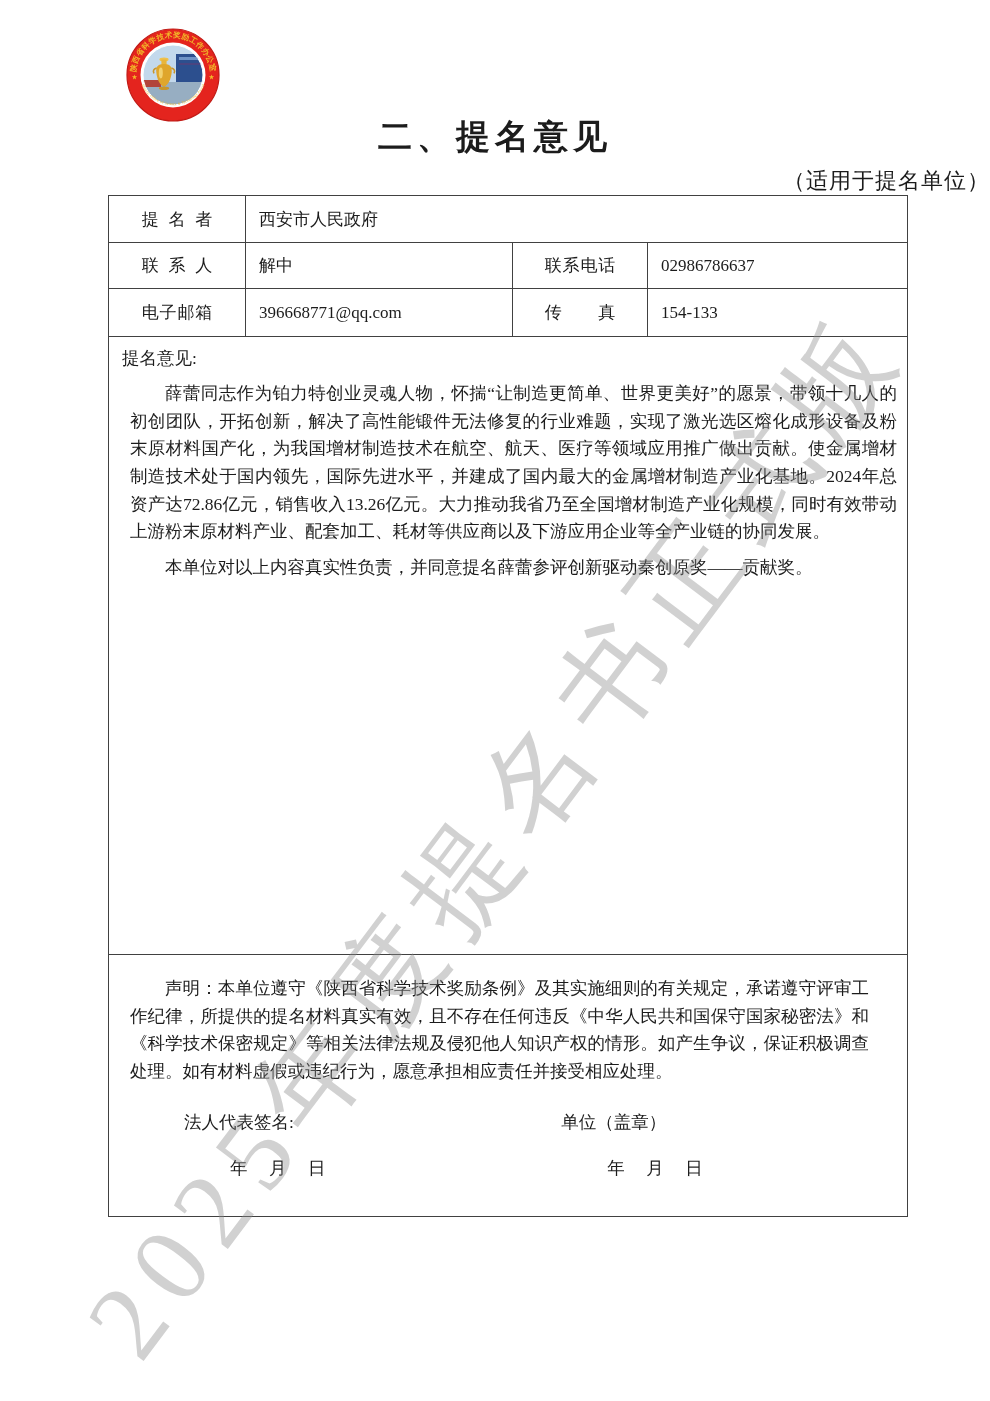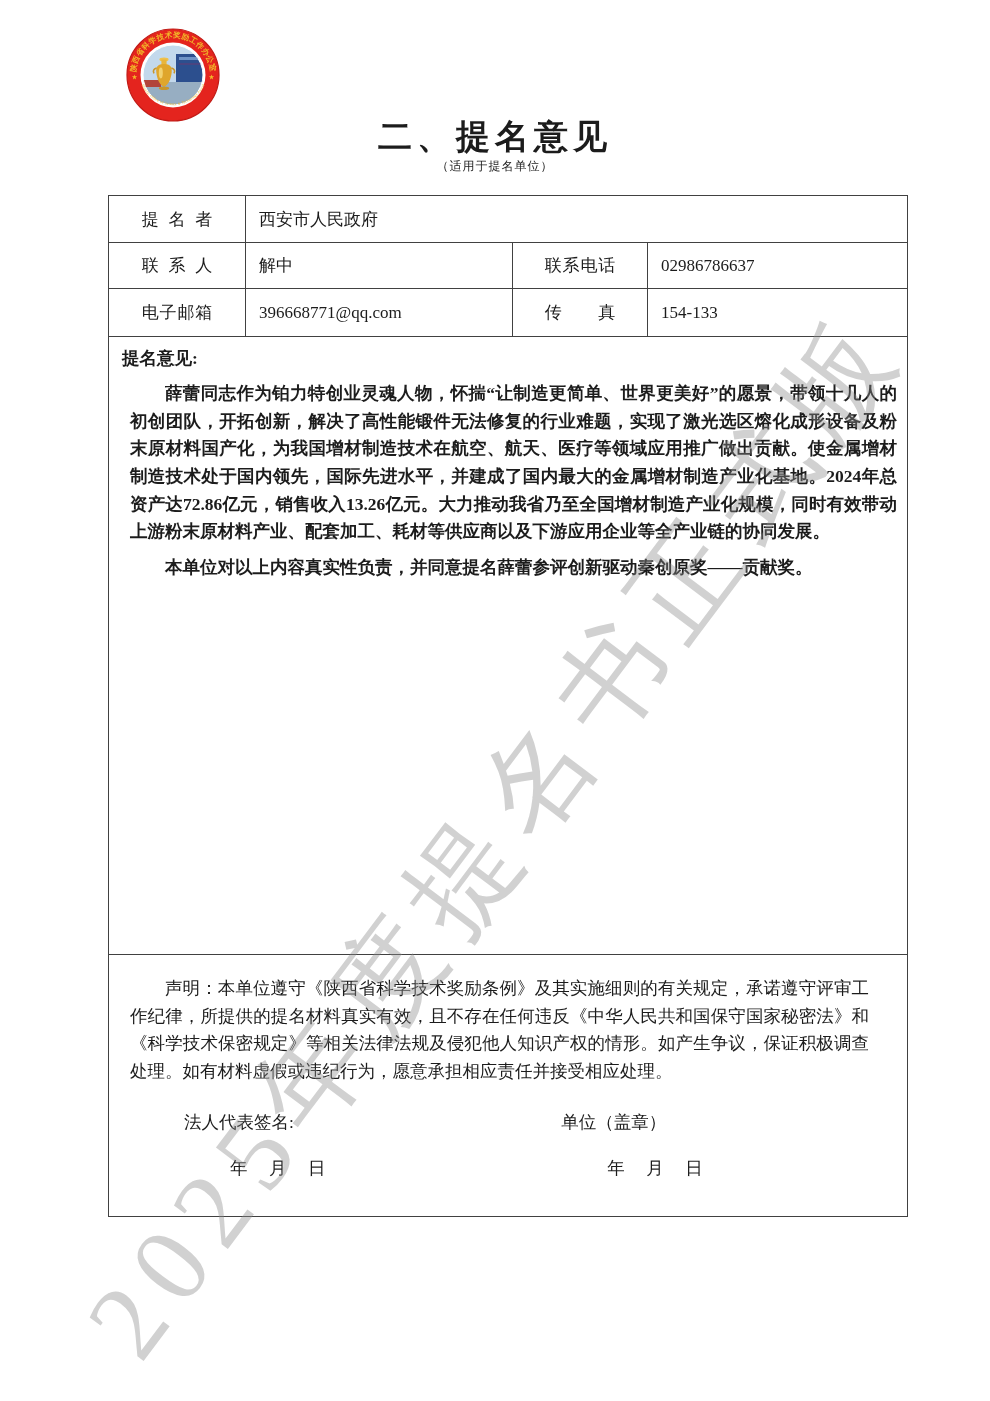--- a/index.html
+++ b/index.html
@@ -10,21 +10,21 @@
     font-family:"Liberation Serif","DejaVu Serif",serif;
     color:#1c1c1c;
   }
 
   
   .seal { position:absolute; left:126px; top:28px; width:94px; height:94px; }
 
   
   .header { position:absolute; top:120px; left:0; width:100%; text-align:center; }
   .title { font-size:34px; font-weight:bold; letter-spacing:5px; line-height:34px; margin:0; }
-  .subtitle { font-size:12px; margin-top:4px; letter-spacing:1px; }
+  .subtitle { font-size:22px; margin-top:12px; letter-spacing:1px;text-align:right; }
 
   
   .watermark {
     position:absolute; left:112px; top:1270px;
     transform:rotate(-53deg); transform-origin:0 50%;
     font-size:108px; letter-spacing:16px; white-space:nowrap;
     color:rgba(140,140,140,0.40);
     z-index:10; pointer-events:none;
     font-family:"Liberation Serif","DejaVu Serif",serif;
   }
@@ -41,21 +41,21 @@
     vertical-align:middle;
     overflow:hidden;
   }
   td.lbl { text-align:center; }
   td.lbl .j {
     display:inline-block; width:4.15em;
     text-align:justify; text-align-last:justify;
   }
   td.val { padding-left:13px; padding-right:8px; }
 
-  td.bigcell { vertical-align:top; padding:8px 2px 6px 13px;font-weight:bold; }
+  td.bigcell { vertical-align:top; padding:8px 2px 6px 13px; }
   .cell-heading { font-size:17.5px; line-height:1.55; }
   .body-par {
     margin:8px; text-indent:2em; text-align:justify;
     font-size:17.5px; line-height:1.58;
   }
 
   
   td.declcell { vertical-align:top; padding:12px 30px 6px 13px; }
   .sig-row { display:flex; margin-top:24px; font-size:17.5px; }
   .sig-col { box-sizing:border-box; }

